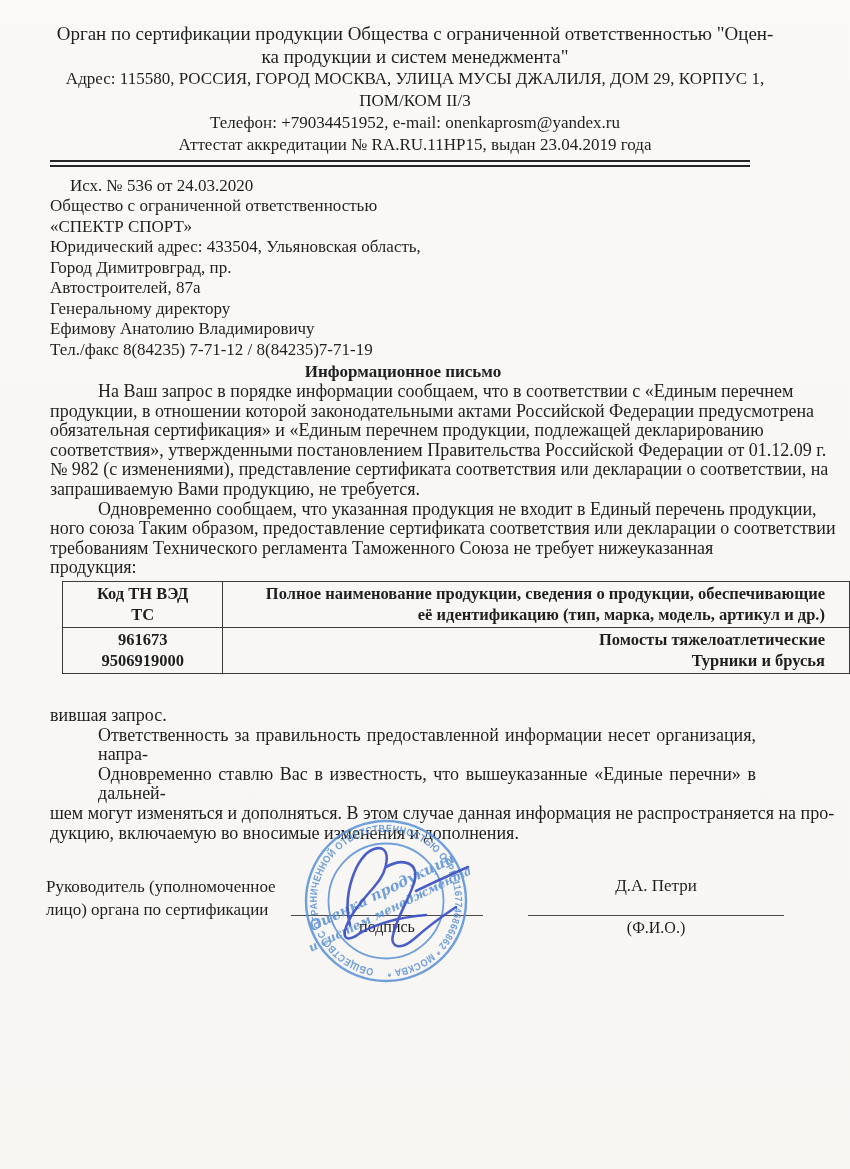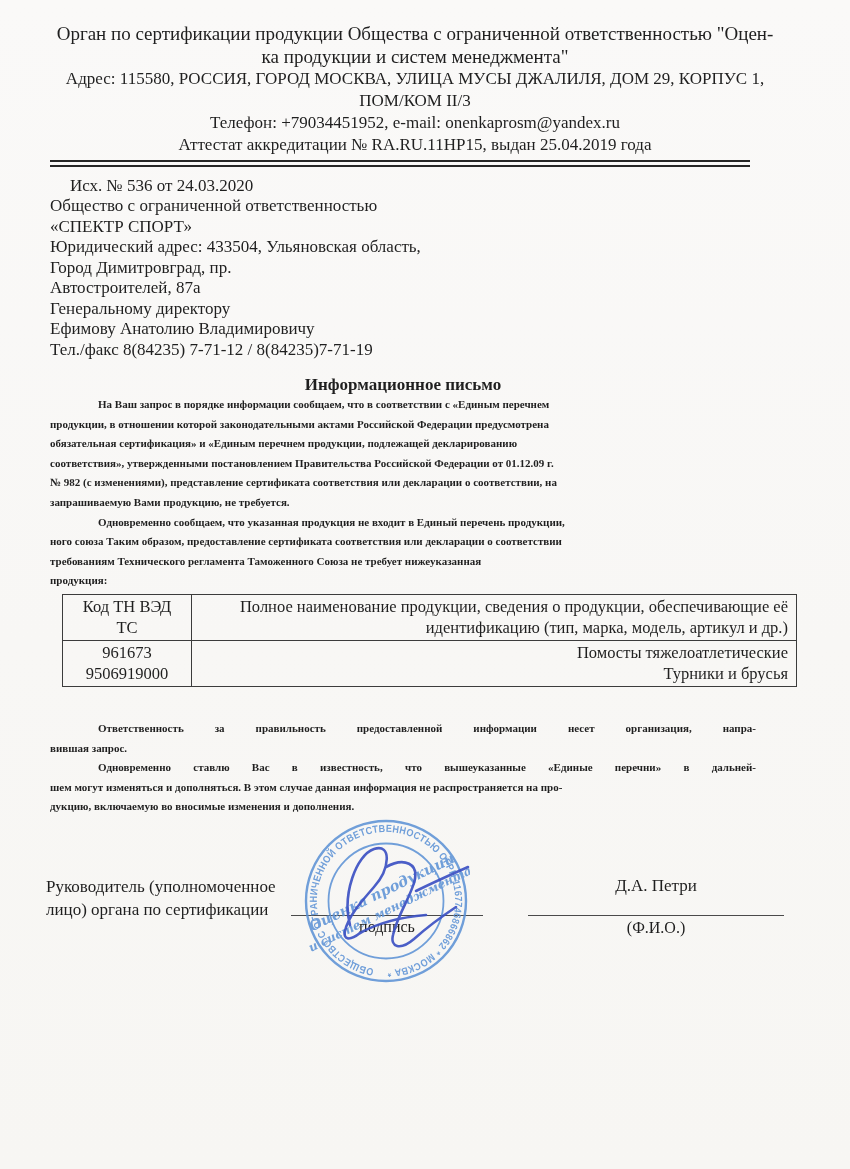--- a/index.html
+++ b/index.html
@@ -10,30 +10,30 @@
     font-family:"Liberation Serif","DejaVu Serif",serif;
     color:#1f1f1f; box-sizing:border-box; padding:22px 0 0 50px; overflow:hidden;
   }
   .letterhead{width:730px;text-align:center;}
   .lh-title{font-weight:normal;font-size:19px;line-height:23px;white-space:nowrap;}
   .lh-line{font-size:17px;line-height:22px;white-space:nowrap;}
   .rule{width:700px;height:3px;margin-top:4px;border-top:2px solid #262626;border-bottom:2px solid #262626;}
   .ref{margin-top:8px;font-size:17px;line-height:21px;margin-left:20px;}
   .recipient{width:730px;font-size:17px;line-height:20.5px;margin-top:0;}
   .recipient div{white-space:nowrap;}
-  .letter-title{width:706px;text-align:center;font-weight:bold;font-size:17px;line-height:21px;margin-top:14px;}
-  .para{width:706px;font-size:11px;line-height:19.6px;font-weight:bold;}
+  .letter-title{width:706px;text-align:center;font-weight:bold;font-size:17px;line-height:21px;margin-top:1px;}
+  .para{width:706px;font-size:18px;line-height:19.6px;}
   .bline{white-space:nowrap;}
   .bline.fit{white-space:normal;text-align:justify;text-align-last:justify;}
   .indent{padding-left:48px;}
   .gap-top{margin-top:32px;}
   table.ptable{border-collapse:collapse;margin:3px 0 0 12px;table-layout:fixed;}
   table.ptable th,table.ptable td{
     border:1.7px solid #3c3c3c;font-size:16.5px;line-height:21.5px;
-    font-weight:normal;padding:1px 8px;vertical-align:top;background:transparent;
+    font-weight:bold;padding:1px 24px;vertical-align:top;background:transparent;
   }
   th.c1,td.c1{width:112px;text-align:center;}
   th.c2,td.c2{width:588px;text-align:right;}
   
   .sig-label{position:absolute;left:46px;top:876px;font-size:17px;line-height:22.5px;white-space:nowrap;}
   .line-left{position:absolute;left:291px;top:915px;width:192px;border-top:1.6px solid #4a4a4a;}
   .cap-left{position:absolute;left:291px;top:918px;width:192px;text-align:center;font-size:16px;}
   .sig-name{position:absolute;left:528px;top:876px;width:256px;text-align:center;font-size:17px;}
   .line-right{position:absolute;left:528px;top:915px;width:256px;border-top:1.6px solid #4a4a4a;}
   .cap-right{position:absolute;left:528px;top:919px;width:256px;text-align:center;font-size:16px;}
@@ -44,21 +44,21 @@
 <body>
 
 <div class="page">
 
   <div class="letterhead">
     <div class="lh-title">Орган по сертификации продукции Общества с ограниченной ответственностью "Оцен-</div>
     <div class="lh-title">ка продукции и систем менеджмента"</div>
     <div class="lh-line">Адрес: 115580, РОССИЯ, ГОРОД МОСКВА, УЛИЦА МУСЫ ДЖАЛИЛЯ, ДОМ 29, КОРПУС 1,</div>
     <div class="lh-line">ПОМ/КОМ II/3</div>
     <div class="lh-line">Телефон: +79034451952, e-mail: onenkaprosm@yandex.ru</div>
-    <div class="lh-line">Аттестат аккредитации № RA.RU.11НР15, выдан 25.04.2019 года</div>
+    <div class="lh-line">Аттестат аккредитации № RA.RU.11НР15, выдан 23.04.2019 года</div>
   </div>
 
   <div class="rule"></div>
 
   <div class="ref">Исх. № 536 от 24.03.2020</div>
 
   <div class="recipient">
     <div>Общество с ограниченной ответственностью</div>
     <div>«СПЕКТР СПОРТ»</div>
     <div>Юридический адрес: 433504, Ульяновская область,</div>
@@ -100,22 +100,22 @@
       </td>
       <td class="c2">
         <div>Помосты тяжелоатлетические</div>
         <div>Турники и брусья</div>
       </td>
     </tr>
   </tbody>
     </table>
 
   <div class="para gap-top">
+    <div class="bline">вившая запрос.</div>
     <div class="bline fit indent">Ответственность за правильность предоставленной информации несет организация, напра-</div>
-    <div class="bline">вившая запрос.</div>
   </div>
 
   <div class="para">
     <div class="bline fit indent">Одновременно ставлю Вас в известность, что вышеуказанные «Единые перечни» в дальней-</div>
     <div class="bline">шем могут изменяться и дополняться. В этом случае данная информация не распространяется на про-</div>
     <div class="bline">дукцию, включаемую во вносимые изменения и дополнения.</div>
   </div>
 
   <div class="sig-label">
     <div>Руководитель (уполномоченное</div>

